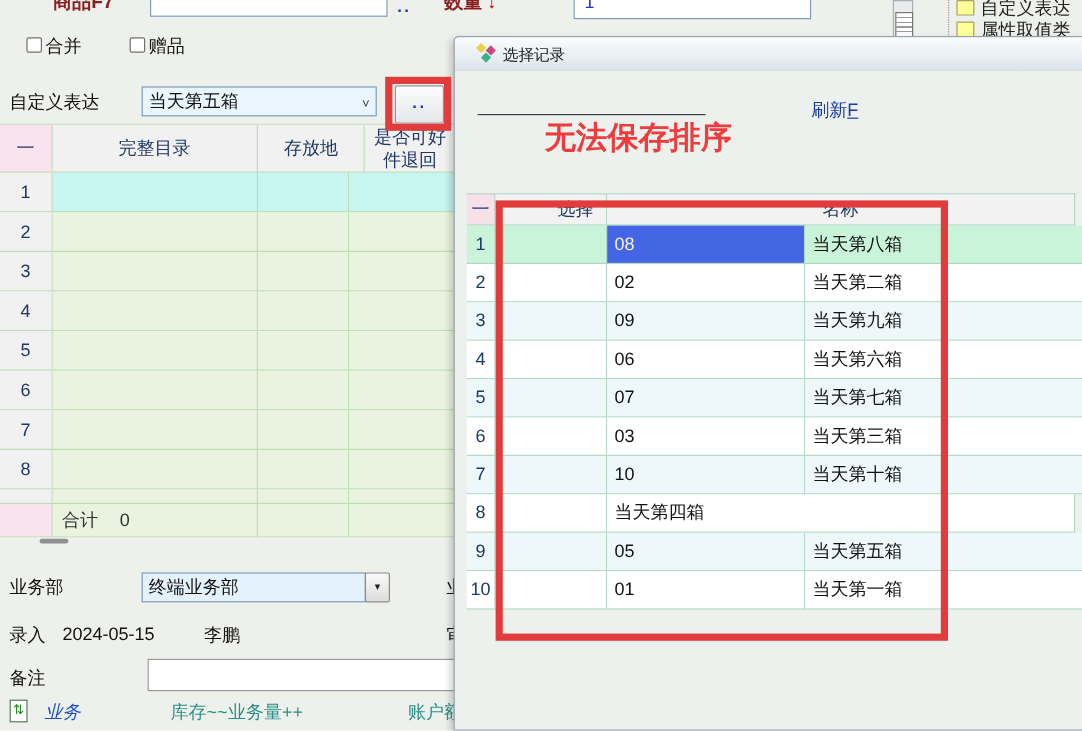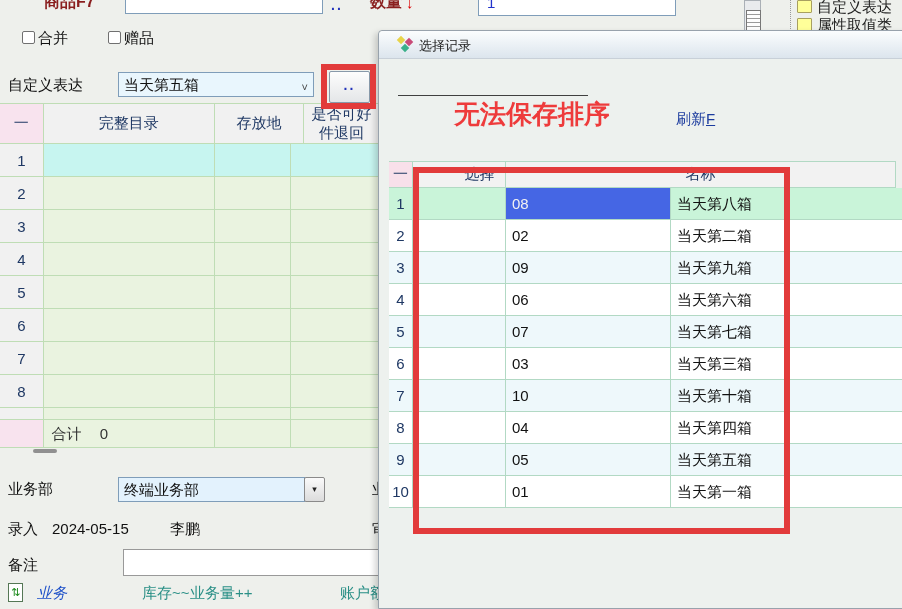--- a/index.html
+++ b/index.html
@@ -35,21 +35,21 @@
   
   .treeitem{position:absolute;white-space:nowrap;font-size:15px;color:#222;}
   .tree-icon{display:inline-block;width:13px;height:11px;background:#ffff99;border:1px solid #a8a060;border-radius:1px;vertical-align:-1px;margin-right:5px;}
   .dotline{border-left:1px dotted #999;}
   
   #dialog{left:378px;top:30px;width:532px;height:579px;background:#edf1ee;border:1px solid #98a2ac;border-radius:4px 0 0 0;box-sizing:border-box;overflow:hidden;z-index:10;box-shadow:-3px 3px 6px rgba(0,0,0,0.18);}
   #dlg-titlebar{position:absolute;left:0;top:0;width:100%;height:27px;background:linear-gradient(#fbfdfe,#dce5ed);border-bottom:1px solid #c8d0d8;border-radius:4px 0 0 0;}
   #dlg-title{position:absolute;left:40px;top:6px;font-size:13px;color:#1a1a1a;}
   .dmnd{position:absolute;width:6px;height:6px;transform:rotate(45deg);}
   #dlg-underline{position:absolute;left:19px;top:64px;width:190px;height:0;border-top:1.5px solid #404040;}
-  #refresh-link{position:absolute;left:297px;top:52px;font-size:15px;color:#1b3b9e;cursor:pointer;margin-top:27px;}
+  #refresh-link{position:absolute;left:297px;top:52px;font-size:15px;color:#1b3b9e;cursor:pointer;}
   #annotation{position:absolute;left:75px;top:66px;font-size:26px;font-weight:bold;color:#ee3b3b;white-space:nowrap;}
   
   #dtable{position:absolute;left:10px;top:130px;}
   .drow{display:flex;}
   .dc{box-sizing:border-box;border-right:1px solid #b2d9c4;border-bottom:1px solid #b2d9c4;font-size:15px;}
   .d0{width:24px;}
   .d1{width:93px;padding-left:41px;}
   .d2{width:165px;}
   .d3{width:390px;}
   .dhead{height:27px;}
@@ -259,21 +259,20 @@
           </div>
           <div class="drow dgrow row-azure">
             <div class="dc d0 dnum">7</div>
             <div class="dc d1 dcell"></div>
             <div class="dc d2 dcell">10</div>
             <div class="dc d3 dcell">当天第十箱</div>
           </div>
           <div class="drow dgrow row-white">
             <div class="dc d0 dnum">8</div>
             <div class="dc d1 dcell"></div>
-            <div class="dc d2 dcell">04</div>
             <div class="dc d3 dcell">当天第四箱</div>
           </div>
           <div class="drow dgrow row-azure">
             <div class="dc d0 dnum">9</div>
             <div class="dc d1 dcell"></div>
             <div class="dc d2 dcell">05</div>
             <div class="dc d3 dcell">当天第五箱</div>
           </div>
           <div class="drow dgrow row-white">
             <div class="dc d0 dnum">10</div>

